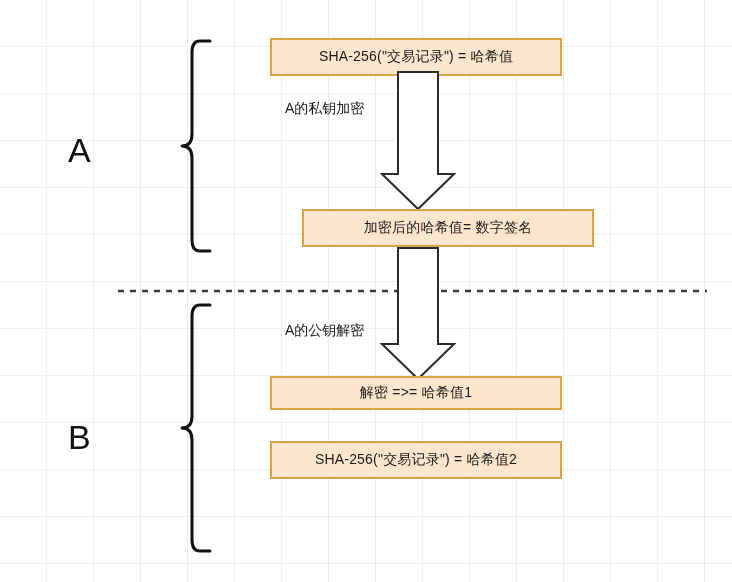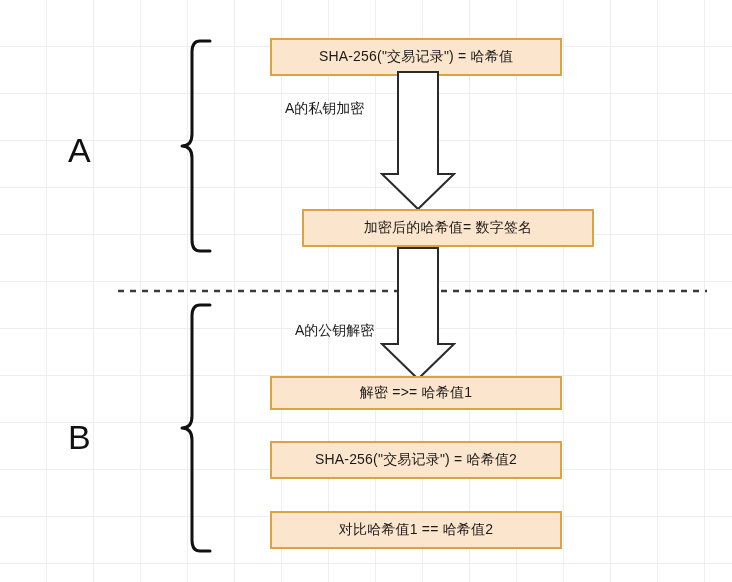--- a/index.html
+++ b/index.html
@@ -102,21 +102,20 @@
   </svg>
 
   <svg class="divider" style="left:441px; top:288px;" width="266" height="6" viewBox="0 0 266 6">
     <line x1="0" y1="3" x2="266" y2="3" stroke="#3a3a3a" stroke-width="2.4" stroke-dasharray="6 6"></line>
   </svg>
 
   <svg class="arrow" style="left:380px; top:246px;" width="76" height="136" viewBox="0 0 76 136">
     <path d="M 18 2 L 58 2 L 58 98 L 74 98 L 38 133 L 2 98 L 18 98 Z" fill="#ffffff" stroke="#2b2b2b" stroke-width="2" stroke-linejoin="miter"></path>
   </svg>
 
-  <div class="arrow-label" style="left:295px; top:322px;">A的公钥解密</div>
+  <div class="arrow-label" style="left:285px; top:322px;">A的公钥解密</div>
 
   <div class="box" style="left:270px; top:376px; width:292px; height:34px;">解密 =&gt;= 哈希值1</div>
 
   <div class="box" style="left:270px; top:441px; width:292px; height:38px;">SHA-256("交易记录") = 哈希值2</div>
 
-  <div class="box" style="left:270px; top:511px; width:292px; height:38px;">对比哈希值1 == 哈希值2</div>
 
 </div>
 
 </body></html>

